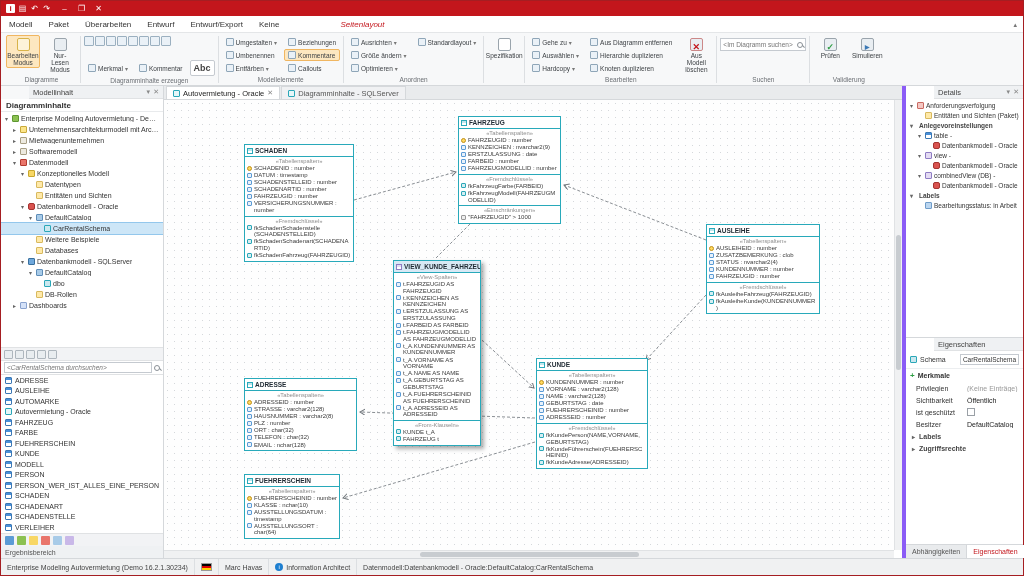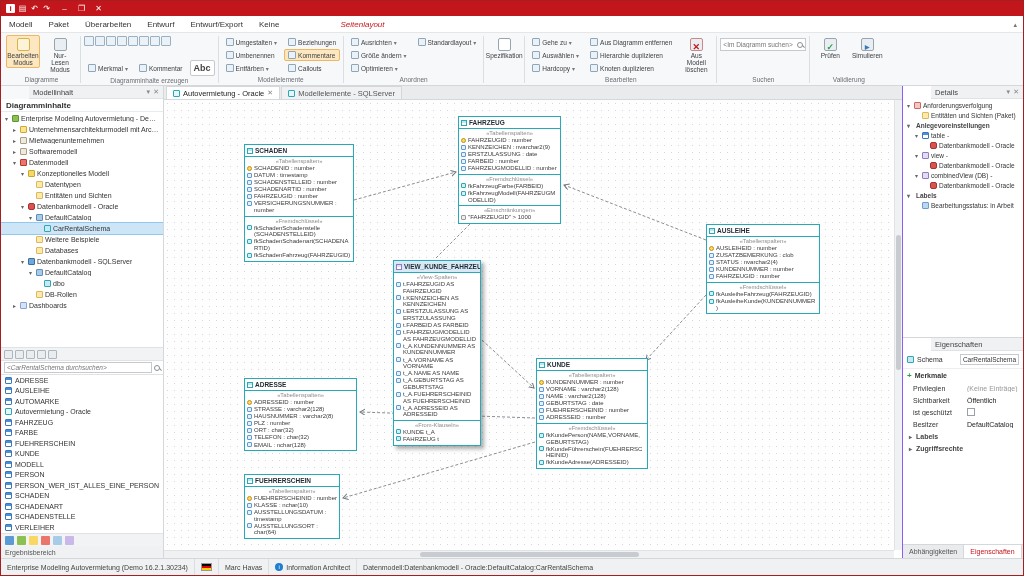--- a/index.html
+++ b/index.html
@@ -125,21 +125,21 @@
   .e-stereo{text-align:center;color:#8E8E8E;font-size:5.8px;line-height:8px;white-space:nowrap;overflow:hidden;}
   .e-row{display:flex;gap:2px;padding:0 2px;line-height:6.6px;margin-bottom:0.5px;}
   .ri{flex:none;width:5px;height:5px;margin-top:0.5px;border-radius:1px;}
   .pk-icon{background:#FFD95E;border:1px solid #C0901A;border-radius:50%;}
   .col-icon,.viewcol-icon{background:#E8F1FA;border:1px solid #5B9BD5;}
   .fk-icon,.fromtab-icon{background:#D5EEF2;border:1px solid #2AA7B8;}
   .con-icon{background:#EEE;border:1px solid #999;}
   .e-text{word-break:break-word;}
 
   
-  .right-panel{width:121px;flex:none;background:#F7F8F9;border-left:1px solid #8b5cf6;display:flex;flex-direction:column;min-height:0;}
+  .right-panel{width:121px;flex:none;background:#F7F8F9;border-left:4px solid #8b5cf6;display:flex;flex-direction:column;min-height:0;}
   .details{height:252px;flex:none;display:flex;flex-direction:column;border-bottom:1px solid #D5D8DB;background:#fff;}
   .drows{flex:1;overflow:hidden;padding-top:1px;}
   .drow{display:flex;align-items:center;gap:2px;height:10px;font-size:6.5px;color:#333;white-space:nowrap;overflow:hidden;cursor:default;}
   .drow.section{font-weight:bold;color:#444;}
   .props{flex:1;display:flex;flex-direction:column;background:#fff;min-height:0;}
   .schema-row{display:flex;align-items:center;gap:3px;padding:3px 4px;font-size:7px;color:#333;border-bottom:1px solid #ECEEF0;}
   .schema-val{margin-left:auto;border:1px solid #C5CAD0;background:#fff;padding:1px 2px;font-size:6.5px;max-width:62px;overflow:hidden;text-overflow:ellipsis;white-space:nowrap;}
   .merk-row{display:flex;align-items:center;gap:3px;padding:2px 4px;font-size:7px;font-weight:bold;color:#333;}
   .plus-icon{color:#2E9E44;font-weight:bold;font-size:8px;}
   .prow{display:flex;align-items:center;height:12px;padding:0 4px 0 10px;font-size:7px;color:#333;}
@@ -599,21 +599,21 @@
     <div class="center">
       <div class="doc-tabs">
 
       <div class="dtab active">
             <span class="ticon diagram-icon"></span>
             <span>Autovermietung - Oracle</span>
             <span class="dclose">✕</span>
           </div>
           <div class="dtab">
             <span class="ticon diagram-icon"></span>
-            <span>Modellelemente - SQLServer</span>
+            <span>Diagramminhalte - SQLServer</span>
 
           </div>
         </div>
       <div class="canvas-wrap">
         <div class="canvas">
           <svg class="connlayer" width="740" height="456">
             <defs>
               <marker id="arrow" markerWidth="7" markerHeight="7" refX="5" refY="3" orient="auto">
                 <path d="M0,0 L5,3 L0,6" fill="none" stroke="#6E7479" stroke-width="1"></path>
               </marker>

